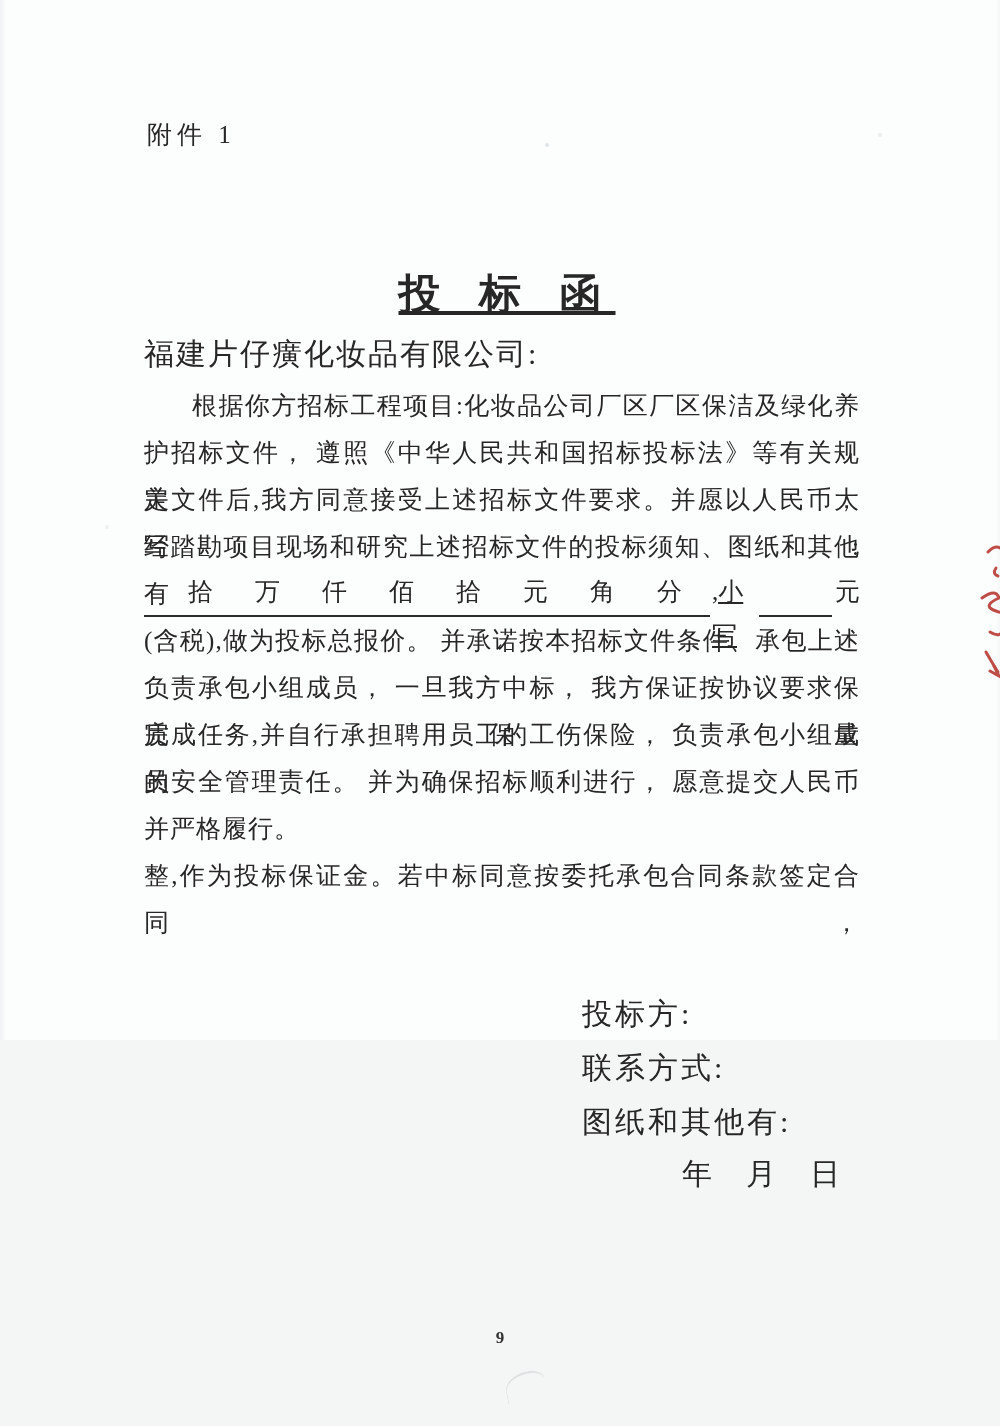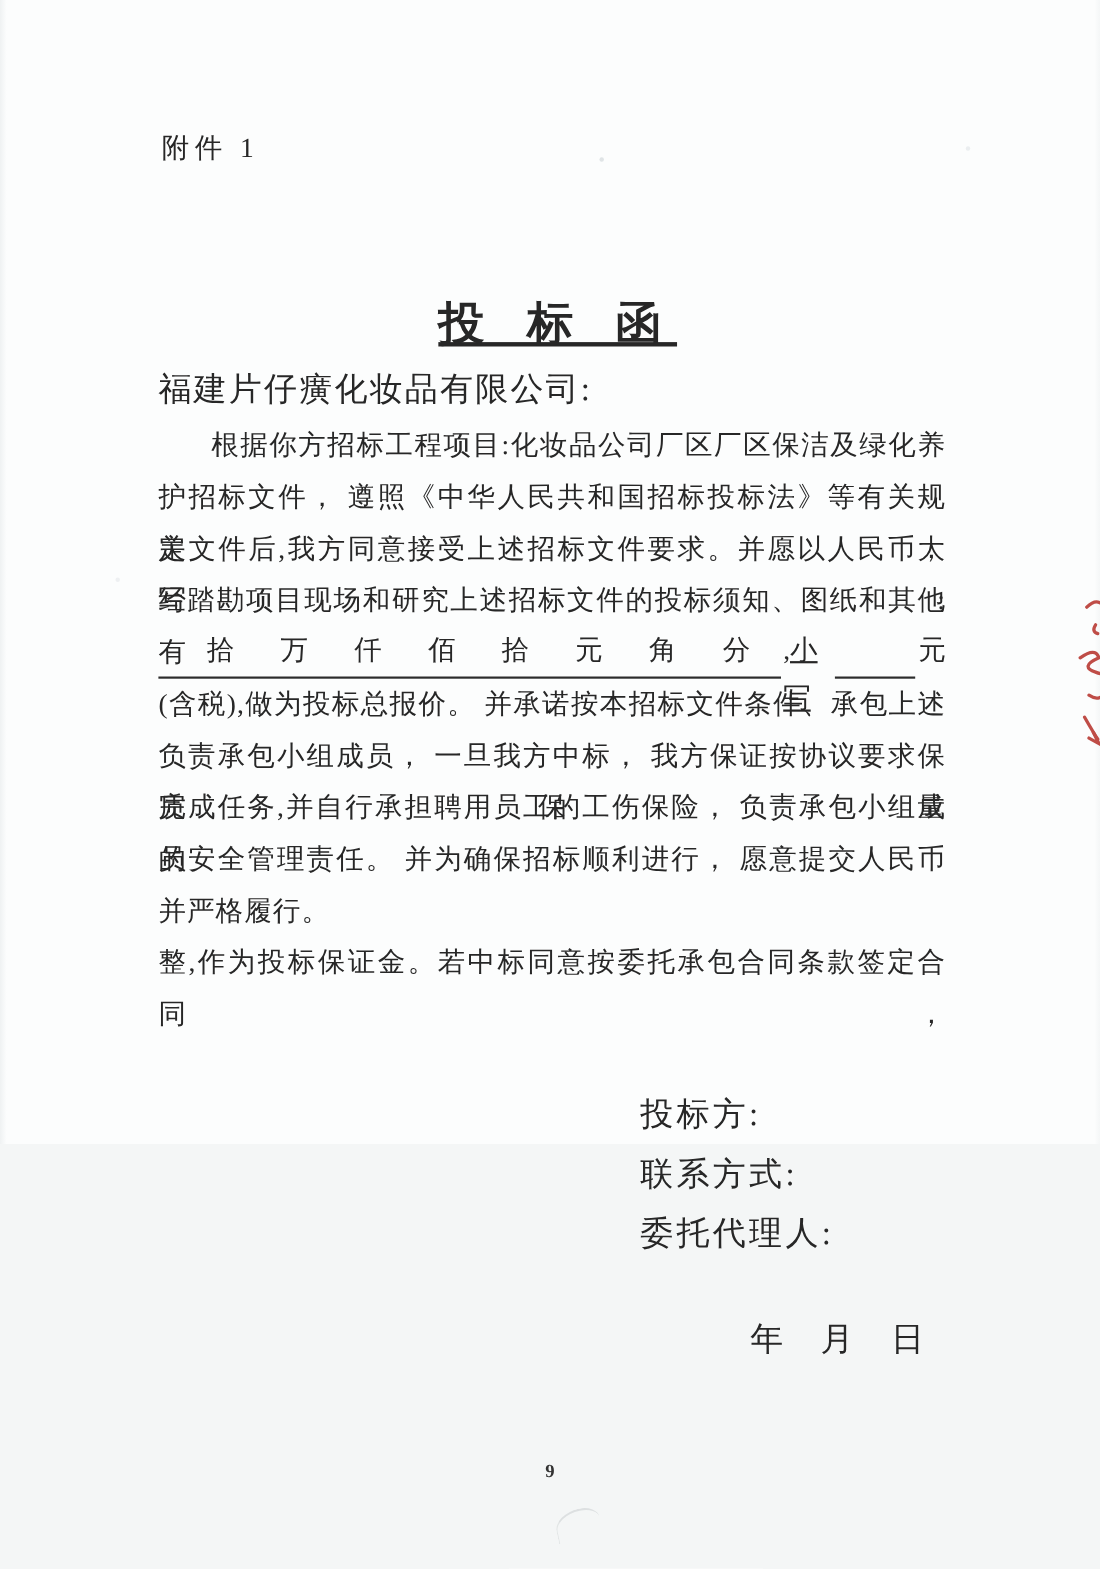--- a/index.html
+++ b/index.html
@@ -67,21 +67,21 @@
     width:92px;border-bottom:2px solid #2c2c2c;margin:0 3px;
   }
   .amount-suffix{line-height:44px;}
   .signature{
     position:absolute;left:582px;top:996px;
     font-size:30px;letter-spacing:3px;
   }
   .signature .sig-row{height:54px;line-height:36px;}
   .sig-date{
     position:absolute;left:100px;top:158px;
-    white-space:pre;letter-spacing:2px;margin-top:43px;
+    white-space:pre;letter-spacing:2px;
   }
   .page-number{
     position:absolute;left:0;top:1328px;width:1000px;
     text-align:center;font-size:17px;font-weight:700;color:#333;
   }
   .ink-mark{
     position:absolute;left:960px;top:540px;width:40px;height:160px;
   }
   .scan-smudge{
     position:absolute;left:505px;top:1372px;width:40px;height:26px;
@@ -130,21 +130,21 @@
     <div class="line just">负责承包小组成员， 一旦我方中标， 我方保证按协议要求保质保量</div>
     <div class="line just">完成任务,并自行承担聘用员工的工伤保险， 负责承包小组成员</div>
     <div class="line just">的安全管理责任。 并为确保招标顺利进行， 愿意提交人民币</div>
     <div class="line">并严格履行。</div>
     <div class="line just">整,作为投标保证金。若中标同意按委托承包合同条款签定合同，</div>
   </div>
 
   <div class="signature">
     <div class="sig-row">投标方:</div>
     <div class="sig-row">联系方式:</div>
-    <div class="sig-row">委托代理人:</div>
+    <div class="sig-row">图纸和其他有:</div>
     <div class="sig-date">年　月　日</div>
   </div>
 
   <div class="page-number">9</div>
 
   <svg class="ink-mark" viewBox="0 0 40 160" xmlns="http://www.w3.org/2000/svg">
     <g fill="none" stroke="#b52f28" stroke-width="3" stroke-linecap="round" opacity="0.85">
       <path d="M28,12 q7,-7 12,-4"></path>
       <path d="M36,28 q-4,6 2,8"></path>
       <path d="M22,58 q14,-10 17,0 q-18,8 -3,13 q10,4 15,-1"></path>

